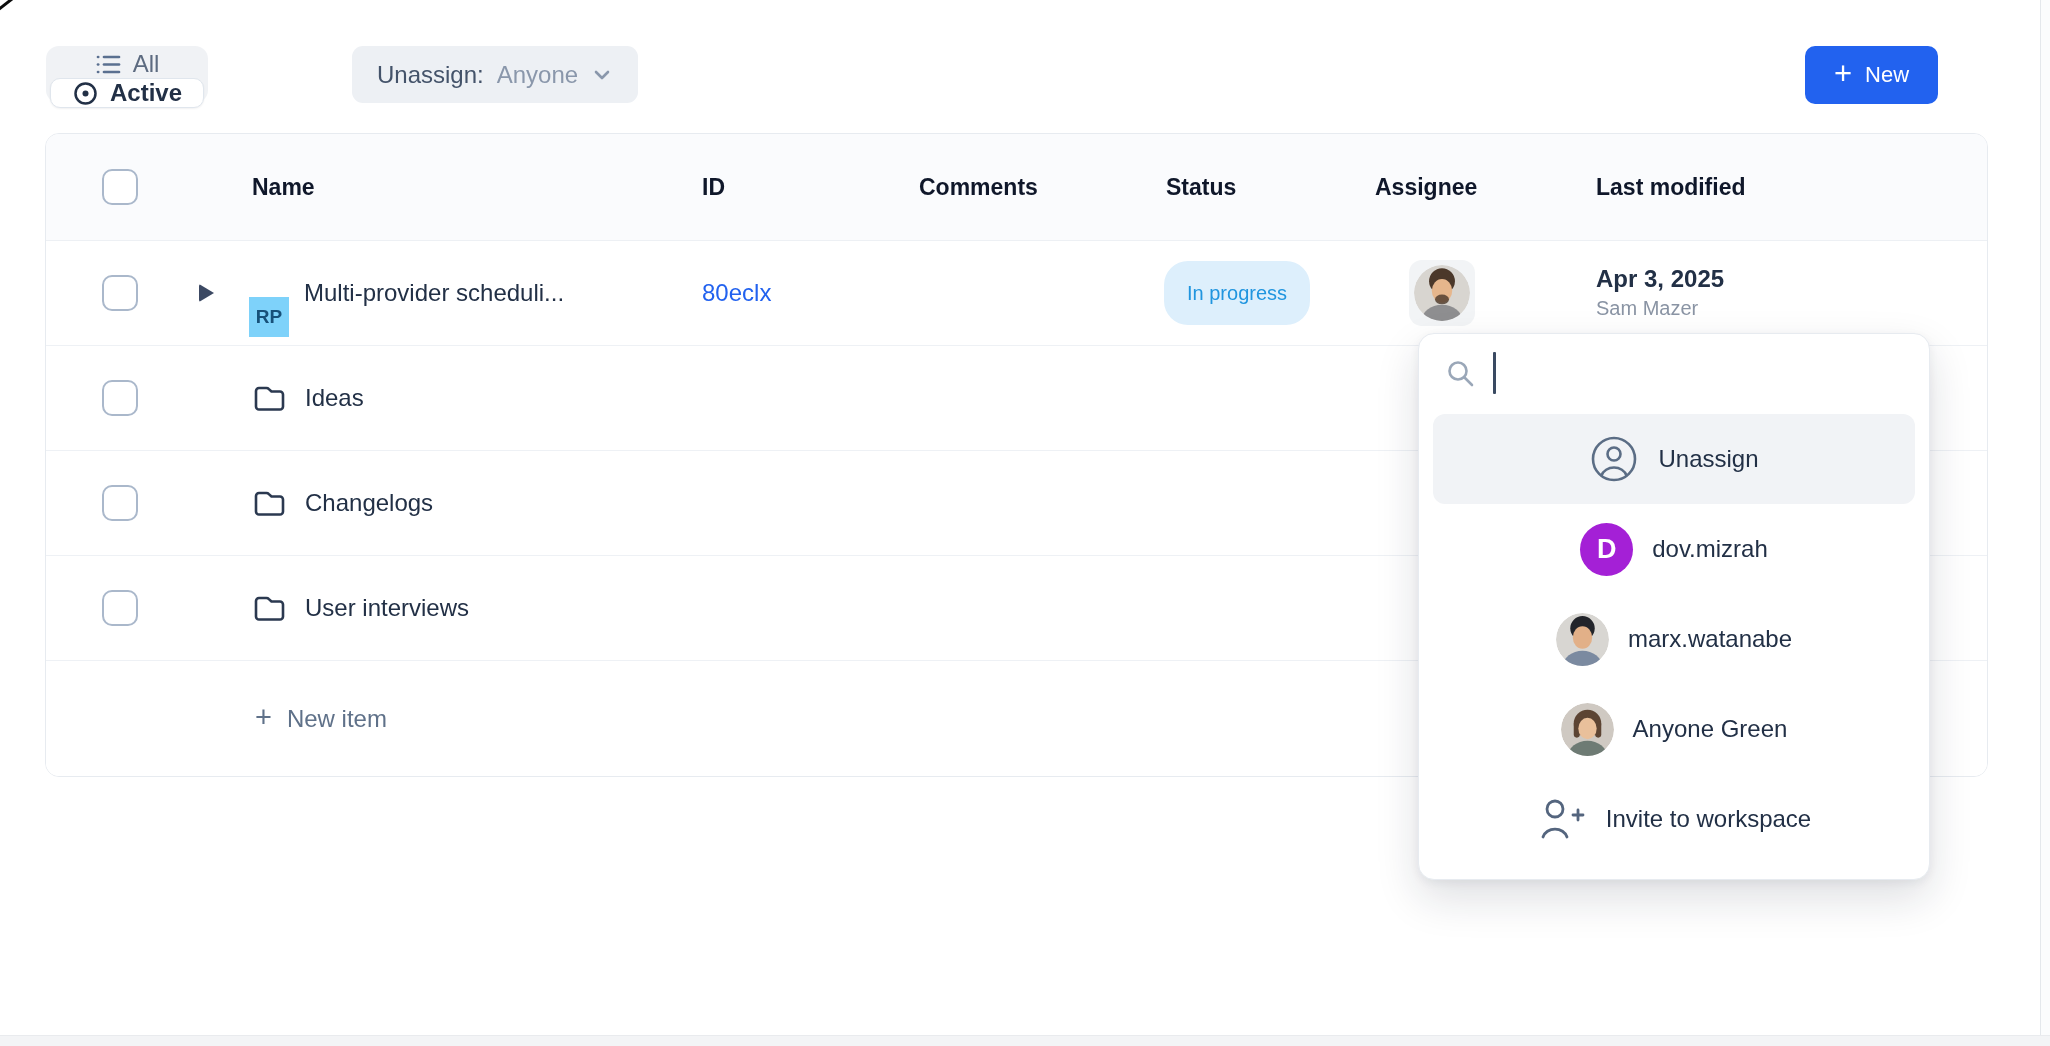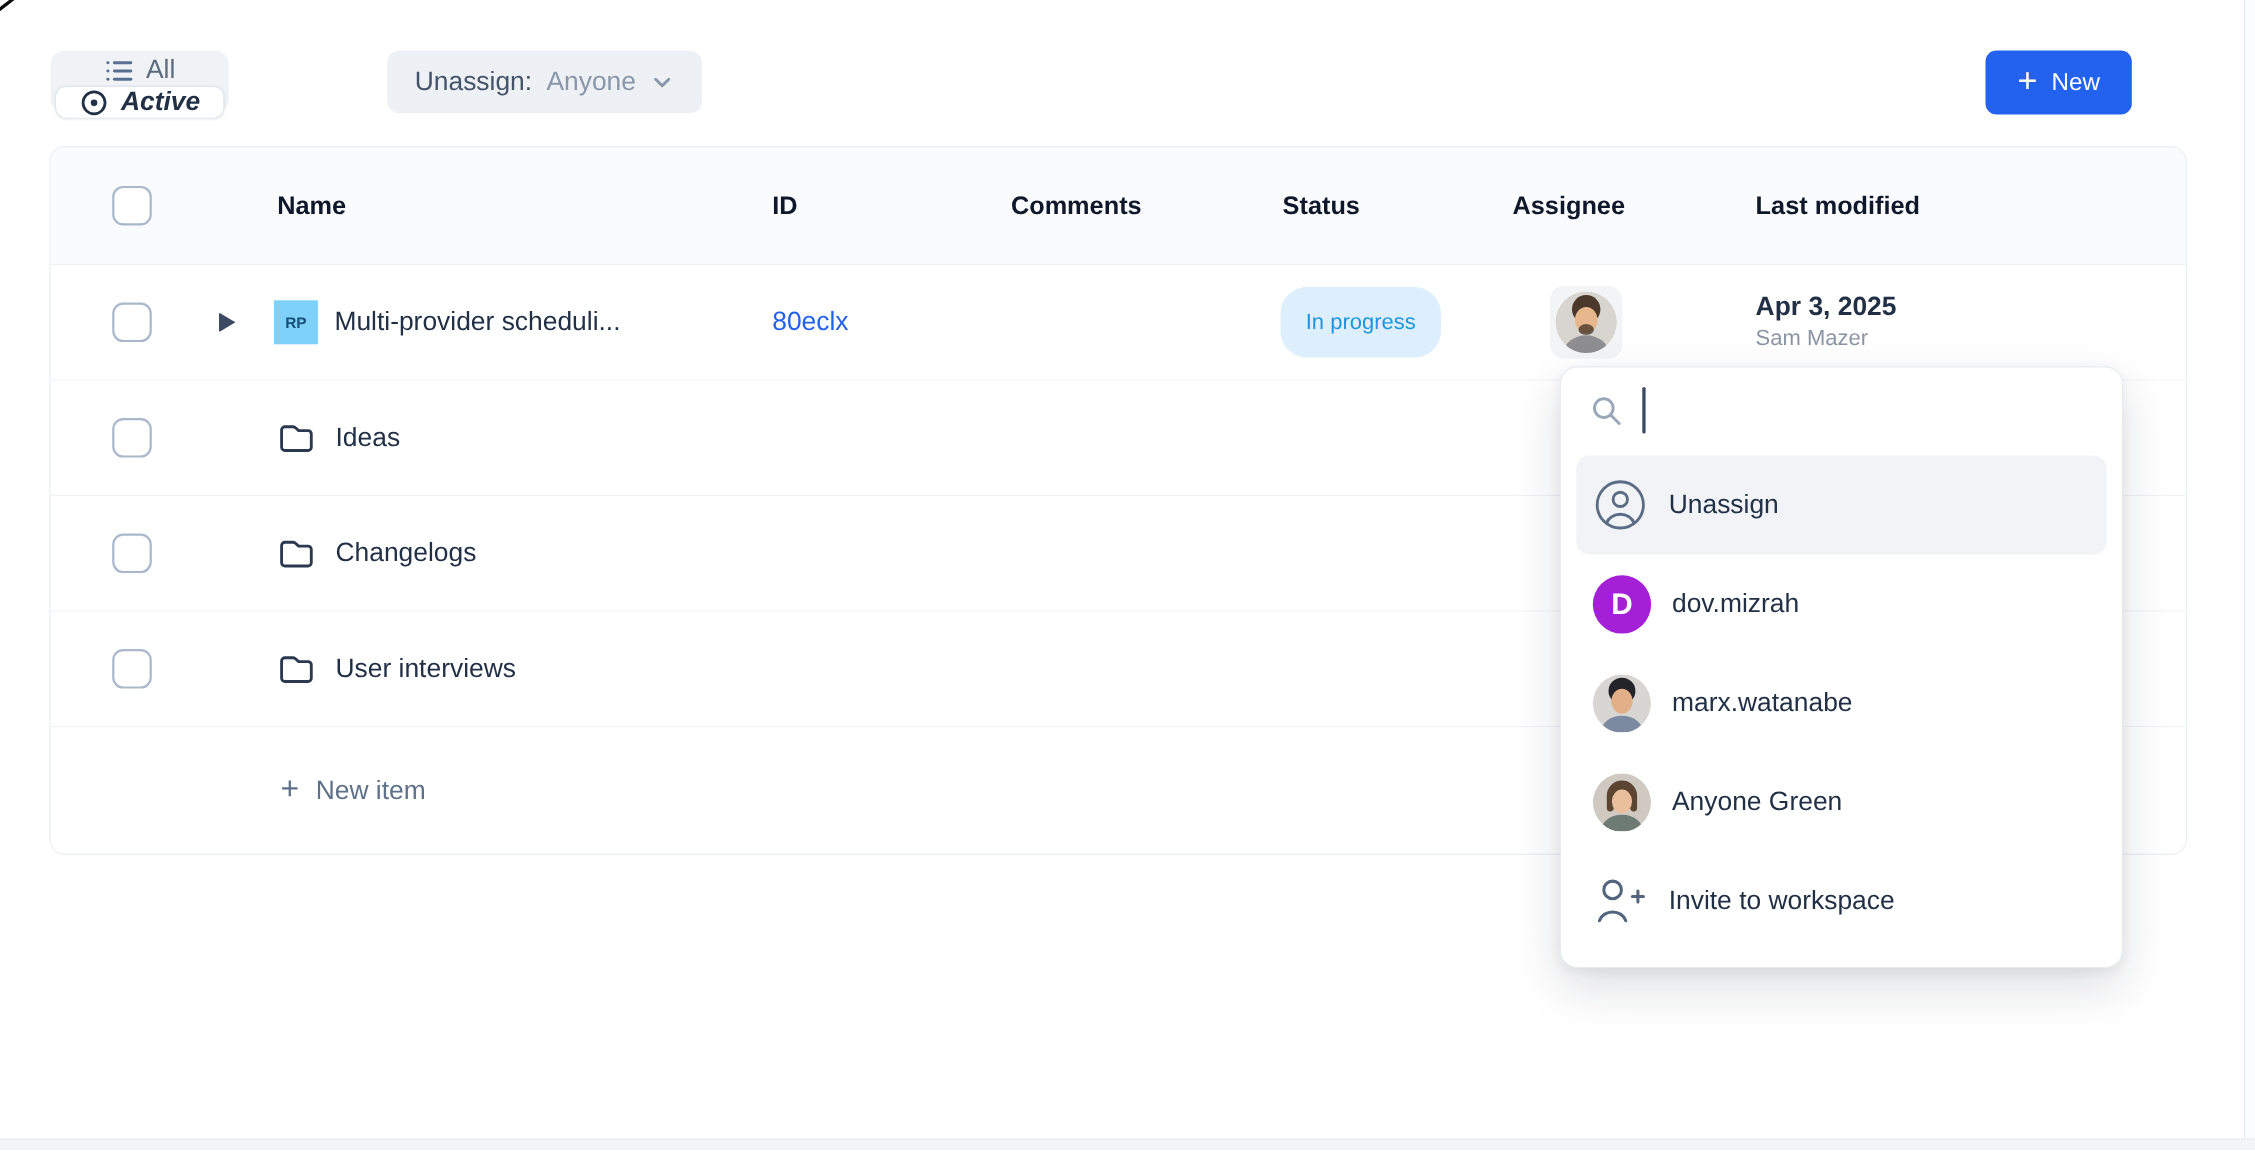--- a/index.html
+++ b/index.html
@@ -9,60 +9,60 @@
 
   
   .corner-mark { position:absolute; left:-4px; top:10px; width:40px; height:3px; background:#0c0c0c; transform:rotate(-38deg); transform-origin:left center; }
   .right-gutter { position:absolute; right:0; top:0; width:10px; height:100%; background:#fbfcfd; border-left:1px solid #e4e8ec; }
   .bottom-band { position:absolute; bottom:0; left:0; width:100%; height:11px; background:#f3f4f6; border-top:1px solid #e9ebee; }
 
   
   .seg-control { position:absolute; left:46px; top:46px; height:57px; background:#f0f2f5; border-radius:13px; display:flex; align-items:center; padding:4px;flex-direction:column; }
   .seg { height:49px; display:flex; align-items:center; gap:11px; padding:0 21px; border-radius:10px; font-size:24px; }
   .seg.inactive { color:#5d6b80; font-weight:500; }
-  .seg.selected { background:#fff; border:1px solid #e0e6ed; color:#223046; font-weight:600; box-shadow:0 1px 2px rgba(16,24,40,.06);font-style:italic; }
+  .seg.selected { background:#fff; border:1px solid #e0e6ed; color:#223046; font-weight:600; box-shadow:0 1px 2px rgba(16,24,40,.06); }
 
   .assignee-filter { position:absolute; left:352px; top:46px; height:57px; background:#edf0f4; border-radius:11px; display:flex; align-items:center; gap:13px; padding:0 25px; font-size:24px; }
   .assignee-filter .lbl { color:#44536a; font-weight:500; }
   .assignee-filter .val { color:#8a97ab; }
 
   .new-button { position:absolute; left:1805px; top:46px; height:58px; background:var(--accent,#2262ef); border-radius:10px; display:flex; align-items:center; gap:13px; padding:0 29px; color:#fff; }
   .new-button .plus { font-size:31px; font-weight:400; line-height:1; margin-top:-3px; }
   .new-button .txt { font-size:22px; font-weight:500; }
 
   
   .card { position:absolute; left:45px; top:133px; width:1943px; height:644px; background:#fff; border:1px solid #e7ebf0; border-radius:14px; overflow:hidden; }
   .t-header { position:relative; height:107px; background:#fafbfd; border-bottom:1px solid #edf0f4; font-weight:700; font-size:23px; color:#0f172a; }
   .t-row { position:relative; height:105px; border-bottom:1px solid #eef1f5; background:#fff; }
   .t-newrow { position:relative; height:115px; background:#fff; }
   .cell { position:absolute; top:50%; transform:translateY(-50%); }
 
   .checkbox { width:36px; height:36px; border:2px solid #aab8cb; border-radius:10px; background:#fff; }
   .expand-arrow { width:0; height:0; border-left:15px solid #3c4963; border-top:9px solid transparent; border-bottom:9px solid transparent; border-radius:2px; }
 
-  .doc-badge { width:40px; height:40px; border-radius:0; background:var(--badgeBg,#7ed2fa); color:var(--badgeText,#175079); font-size:14px; font-weight:700; display:flex; align-items:center; justify-content:center; }
+  .doc-badge { width:40px; height:40px; border-radius:0; background:var(--badgeBg,#7ed2fa); color:var(--badgeText,#175079); font-size:19px; font-weight:700; display:flex; align-items:center; justify-content:center;margin-top:24px; }
   .row-name { font-size:24px; font-weight:500; color:#223046; }
   .id-link { font-size:24px; color:var(--link,#2262ef); }
   .status-pill { height:64px; border-radius:24px; background:var(--statusBg,#ddeffc); color:var(--statusText,#2095df); font-size:20px; font-weight:500; display:flex; align-items:center; padding:0 23px; }
   .assignee-tile { width:66px; height:66px; border-radius:13px; background:#f2f4f6; display:flex; align-items:center; justify-content:center; }
   .avatar { width:56px; height:56px; border-radius:50%; overflow:hidden; display:block; }
   .lastmod .date { font-size:24px; font-weight:600; color:#223046; line-height:30px; }
   .lastmod .by { font-size:20px; color:#8a94a4; line-height:28px; }
 
   .folder-label { font-size:24px; font-weight:500; color:#223046; }
   .newitem { display:flex; align-items:center; gap:15px; color:#5f7189; }
   .newitem .plus { font-size:29px; font-weight:400; line-height:1; margin-top:-2px; }
   .newitem .txt { font-size:24px; }
 
   
   .popup { position:absolute; left:1418px; top:333px; width:512px; height:547px; background:#fff; border:1px solid #e7ebf0; border-radius:16px; box-shadow:0 18px 44px rgba(18,30,52,.14), 0 3px 10px rgba(18,30,52,.06); z-index:20; }
   .p-search { height:78px; display:flex; align-items:center; padding:0 26px; }
   .p-caret { width:3px; height:42px; background:#3a4a62; margin-left:18px; border-radius:1px; }
   .p-items { padding:2px 14px 14px 14px; }
-  .p-item { height:90px; border-radius:12px; display:flex; align-items:center; gap:19px; padding:0 15px; font-size:24px; font-weight:500; color:#223046; }
+  .p-item { height:90px; border-radius:12px; display:flex; align-items:center; gap:19px; padding:0 15px; font-size:24px; font-weight:500; color:#223046;justify-content:center; }
   .p-item.highlight { background:#f1f3f6; }
   .p-avatar { width:53px; height:53px; border-radius:50%; overflow:hidden; flex:none; display:flex; align-items:center; justify-content:center; }
   .p-avatar.purple { background:var(--avatarPurple,#a420d6); color:#fff; font-size:27px; font-weight:700; }
   .icon { flex:none; display:block; }
 </style>
 </head>
 <body>
 
 <div class="app">
 

